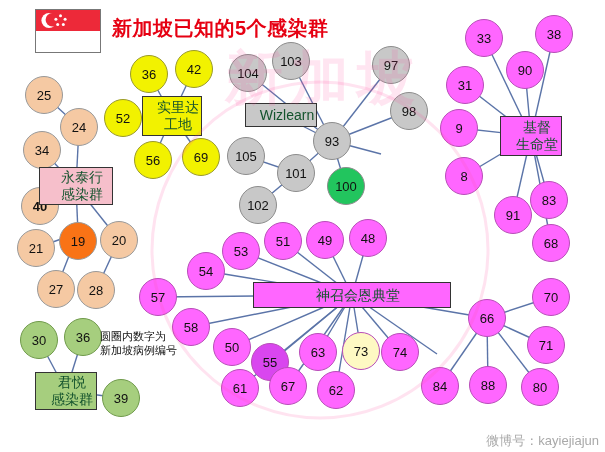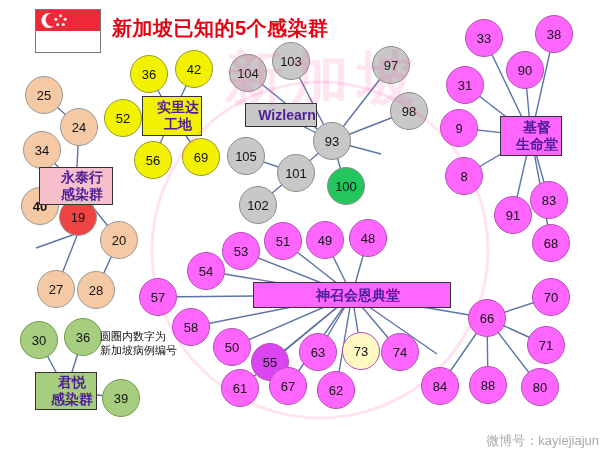--- a/index.html
+++ b/index.html
@@ -9,21 +9,21 @@
     box-shadow:0 0 0 1px #ddd;
   }
   #edge-layer{position:absolute;left:0;top:0;z-index:1;}
   #node-layer{position:absolute;left:0;top:0;width:605px;height:452px;z-index:2;}
   .node{
     position:absolute;border-radius:50%;border:1.5px solid #999;
     display:flex;align-items:center;justify-content:center;
     font-size:13px;color:#111;box-sizing:border-box;font-weight:500;
   }
   .cluster-label{
-    position:absolute;border:1.6px solid #333;color:#4c1d95;font-weight:bold;
+    position:absolute;border:1.6px solid #333;color:#14532d;font-weight:normal;
     display:flex;flex-direction:column;align-items:center;justify-content:center;
     font-size:14px;line-height:1.18;box-sizing:border-box;text-align:center;
     white-space:nowrap;
     padding-left:12px;
   }
   .header-flag{position:absolute;left:35px;top:9px;z-index:4;}
   .header-flag svg{display:block;border:1px solid #777;}
   .page-title{
     position:absolute;left:112px;top:15px;z-index:4;
     font-size:20px;font-weight:bold;color:#e60012;letter-spacing:0.5px;
@@ -107,22 +107,23 @@
       <line x1="66" y1="391" x2="39" y2="340" stroke="#5b74a8" stroke-width="1.4"></line>
       <line x1="66" y1="391" x2="83" y2="337" stroke="#5b74a8" stroke-width="1.4"></line>
       <line x1="66" y1="391" x2="121" y2="398" stroke="#5b74a8" stroke-width="1.4"></line>
     </svg>
 
   <div id="node-layer">
       <div class="node" style="left: 25px; top: 76px; height: 38px; width: 38px; background: rgb(245, 201, 163); border-color: rgb(153, 153, 153);">25</div>
       <div class="node" style="left: 60px; top: 108px; height: 38px; width: 38px; background: rgb(245, 201, 163); border-color: rgb(153, 153, 153);">24</div>
       <div class="node" style="left: 23px; top: 131px; height: 38px; width: 38px; background: rgb(245, 201, 163); border-color: rgb(153, 153, 153);">34</div>
       <div class="node" style="left: 21px; top: 187px; height: 38px; width: 38px; background: rgb(245, 201, 163); border-color: rgb(153, 153, 153); font-weight: bold;">40</div>
-      <div class="node" style="left: 59px; top: 198px; height: 38px; width: 38px; background: #ef4444; border-color: rgb(153, 153, 153);">19</div>
+      <div class="node" style="left: 59px; top: 222px; height: 38px; width: 38px; background: #f97316; border-color: rgb(153, 153, 153);">19</div>
       <div class="node" style="left: 100px; top: 221px; height: 38px; width: 38px; background: rgb(245, 201, 163); border-color: rgb(153, 153, 153);">20</div>
+      <div class="node" style="left: 17px; top: 229px; height: 38px; width: 38px; background: rgb(245, 201, 163); border-color: rgb(153, 153, 153);">21</div>
       <div class="node" style="left: 37px; top: 270px; height: 38px; width: 38px; background: rgb(245, 201, 163); border-color: rgb(153, 153, 153);">27</div>
       <div class="node" style="left: 77px; top: 271px; height: 38px; width: 38px; background: rgb(245, 201, 163); border-color: rgb(153, 153, 153);">28</div>
       <div class="cluster-label" style="left: 39px; top: 167px; width: 74px; height: 38px; background: rgb(246, 191, 203); border-color: rgb(51, 51, 51);">
         <div>永泰行</div>
         <div>感染群</div>
       </div>
       <div class="node" style="left: 130px; top: 55px; height: 38px; width: 38px; background: rgb(242, 242, 0); border-color: rgb(154, 154, 42);">36</div>
       <div class="node" style="left: 175px; top: 50px; height: 38px; width: 38px; background: rgb(242, 242, 0); border-color: rgb(154, 154, 42);">42</div>
       <div class="node" style="left: 104px; top: 99px; height: 38px; width: 38px; background: rgb(242, 242, 0); border-color: rgb(154, 154, 42);">52</div>
       <div class="node" style="left: 134px; top: 141px; height: 38px; width: 38px; background: rgb(242, 242, 0); border-color: rgb(154, 154, 42);">56</div>

